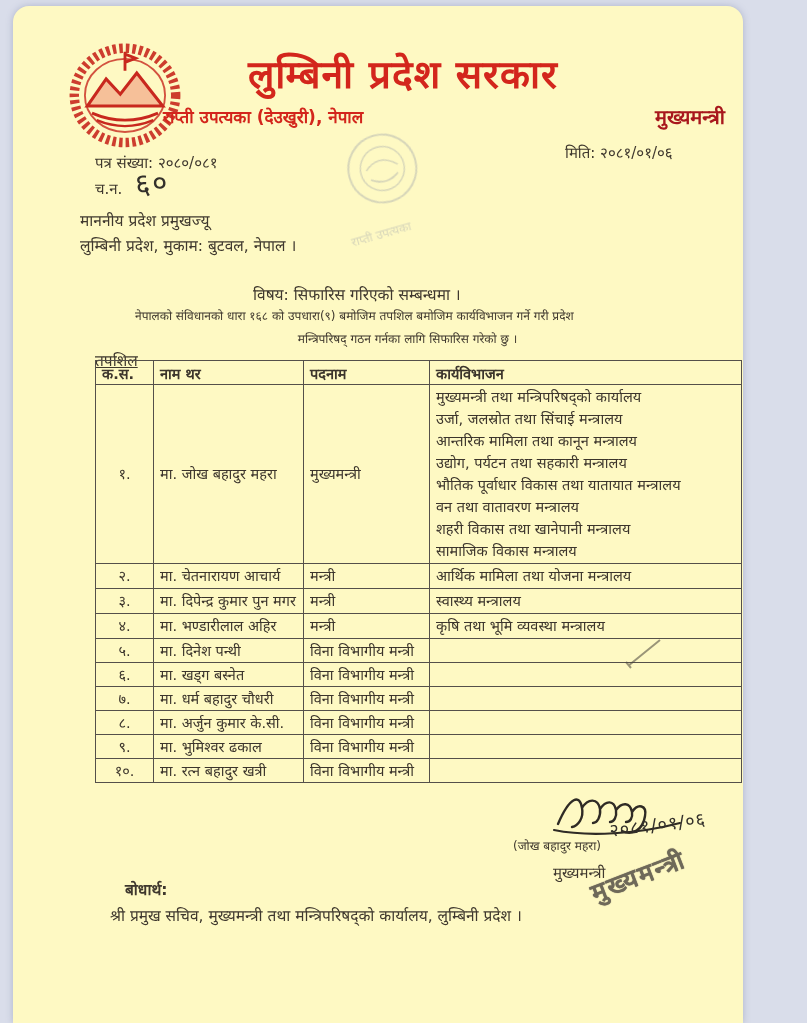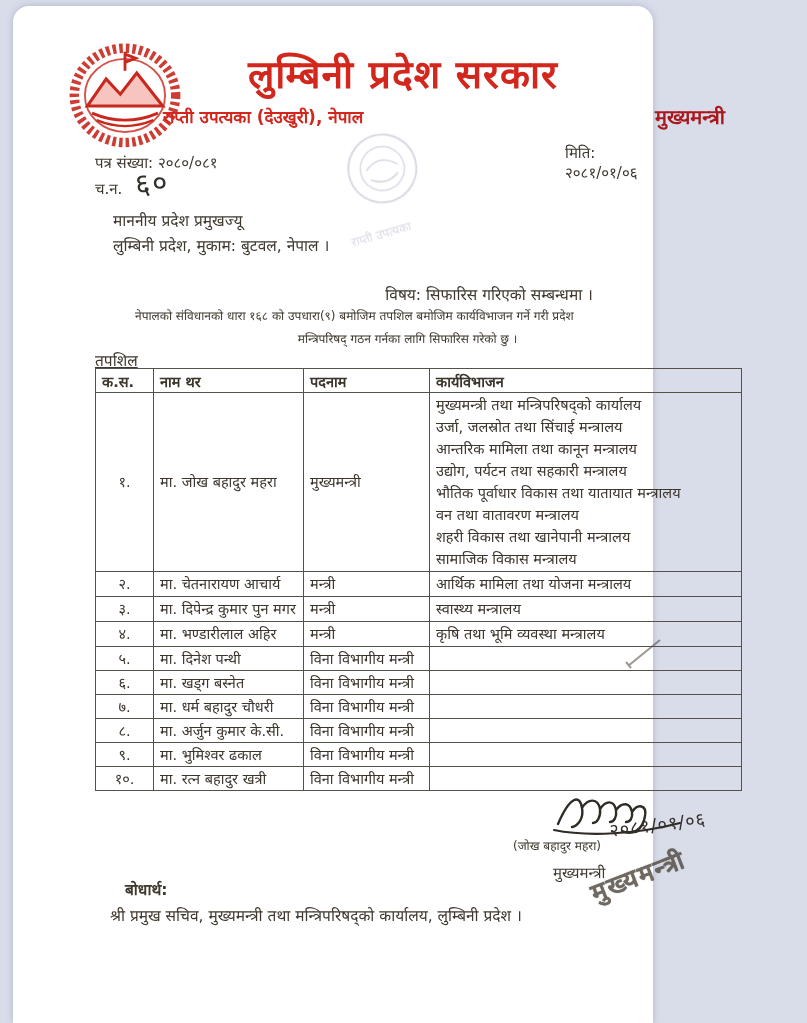--- a/index.html
+++ b/index.html
@@ -3,22 +3,22 @@
 <meta charset="utf-8">
 <style>
   html,body{margin:0;padding:0;}
   body{
     width:807px;height:1023px;position:relative;overflow:hidden;
     background:#d9ddea;
     font-family:"DejaVu Sans",sans-serif;
     color:#3f382e;
   }
   .page{
-    position:absolute;left:13px;top:6px;width:640px;height:1017px;
-    background:#ffffff;border-radius:16px 16px 0 0;
+    position:absolute;left:13px;top:6px;width:730px;height:1017px;
+    background:#fef9c3;border-radius:16px 16px 0 0;
     box-shadow:0 0 7px rgba(110,120,155,.4);
     text-decoration:underline;
   }
   .abs{position:absolute;}
   
   .emblem{left:53px;top:34px;width:118px;height:112px;}
   .org-title{
     left:150px;top:40px;width:480px;text-align:center;
     font-size:39px;font-weight:bold;color:#d3261c;letter-spacing:1px;
   }
@@ -38,29 +38,29 @@
   .watermark .wm-text{position:absolute;left:8px;top:96px;font-size:12px;white-space:nowrap;}
   
   .ref-line{left:82px;top:146px;font-size:15px;}
   .date-line{left:552px;top:136px;font-size:15px;}
   .chalani-label{left:82px;top:172px;font-size:15px;}
   .chalani-num{
     left:122px;top:156px;font-size:29px;color:#33302b;
     transform:rotate(-5deg);letter-spacing:2px;
   }
   
-  .recipient{left:100px;top:203px;font-size:15.5px;font-weight:500;line-height:25px;}
-  .subject{left:240px;top:277px;width:340px;text-align:right;font-size:15.5px;font-weight:500;}
+  .recipient{left:67px;top:203px;font-size:15.5px;font-weight:500;line-height:25px;}
+  .subject{left:240px;top:277px;width:340px;text-align:left;font-size:15.5px;font-weight:500;}
   .para{left:82px;top:299px;width:625px;font-size:12px;line-height:23px;}
   .para .l1{padding-left:40px;white-space:nowrap;}
   .para .l2{white-space:nowrap;text-align:center;}
   .schedule-label{left:82px;top:343px;font-size:15.5px;font-weight:500;text-decoration:underline;}
   
   .sch-table{
-    left:82px;top:362px;width:646px;border-collapse:collapse;
+    left:82px;top:354px;width:646px;border-collapse:collapse;
     font-size:14.5px;color:#3c352c;table-layout:fixed;
   }
   .sch-table th,.sch-table td{
     border:1.6px solid #55504a;padding:1px 6px;vertical-align:middle;
   }
   .sch-table th{text-align:left;font-weight:600;height:21px;}
   .sch-table td{height:21px;line-height:20px;}
   .sch-table td.c-sn{text-align:center;}
   .sch-table td.c-position{white-space:nowrap;overflow:hidden;}
   .sch-table td.c-portfolio div{line-height:22px;white-space:nowrap;overflow:hidden;}

